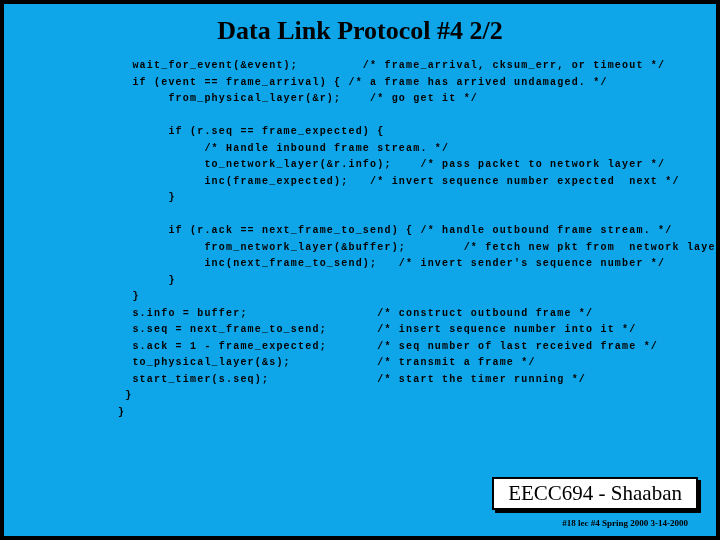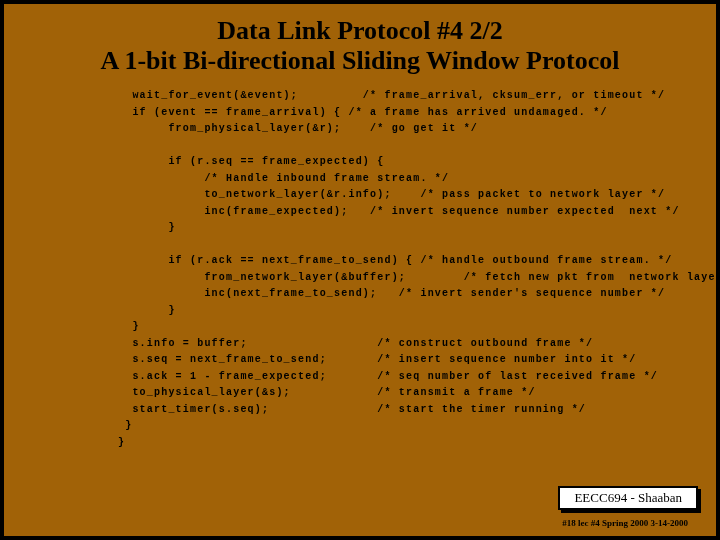--- a/index.html
+++ b/index.html
@@ -1,52 +1,51 @@
 <!DOCTYPE html>
 <html><head>
 <meta charset="utf-8">
 <style>
   * { margin: 0; padding: 0; box-sizing: border-box; }
   html, body { width: 720px; height: 540px; background: #fff; font-family: "Times New Roman", serif; }
   .slide {
     width: 720px; height: 540px; position: relative;
-    border: 4px solid #000; background: #a16207;
+    border: 4px solid #000; background: #0ea5e9;
   }
   .title-block {
     text-align: center; padding: 12px 40px 6px 40px;
   }
   .title1 { font-size: 26px; font-weight: bold; }
   .title2 { font-size: 26px; font-weight: bold; }
   .code-block {
     padding: 6px 40px 0 70px;
     font-family: "Courier New", monospace;
     font-size: 10px; font-weight: bold; letter-spacing: 1.2px;
     line-height: 1.65; white-space: pre;
     color: #000;
     margin-left: 44px;
   }
   .footer-pill {
     position: absolute; right: 18px; bottom: 26px;
     background: #fff; border: 2px solid #000;
     box-shadow: 3px 3px 0 #000;
     padding: 2px 14px; font-family: "Times New Roman", serif;
-    font-size: 13px;
+    font-size: 21px;
   }
   .footer-small {
     position: absolute; right: 28px; bottom: 8px;
     font-family: "Times New Roman", serif; font-size: 9px; font-weight: bold;
   }
 </style>
 </head>
 <body>
 
 <div class="slide">
   <div class="title-block">
     <div class="title1">Data Link Protocol #4   2/2</div>
-    <div class="title2">A 1-bit Bi-directional Sliding Window Protocol</div>
   </div>
 
   <div class="code-block">  wait_for_event(&amp;event);         /* frame_arrival, cksum_err, or timeout */
   if (event == frame_arrival) { /* a frame has arrived undamaged. */
        from_physical_layer(&amp;r);    /* go get it */
 
        if (r.seq == frame_expected) {
             /* Handle inbound frame stream. */
             to_network_layer(&amp;r.info);    /* pass packet to network layer */
             inc(frame_expected);   /* invert sequence number expected  next */

